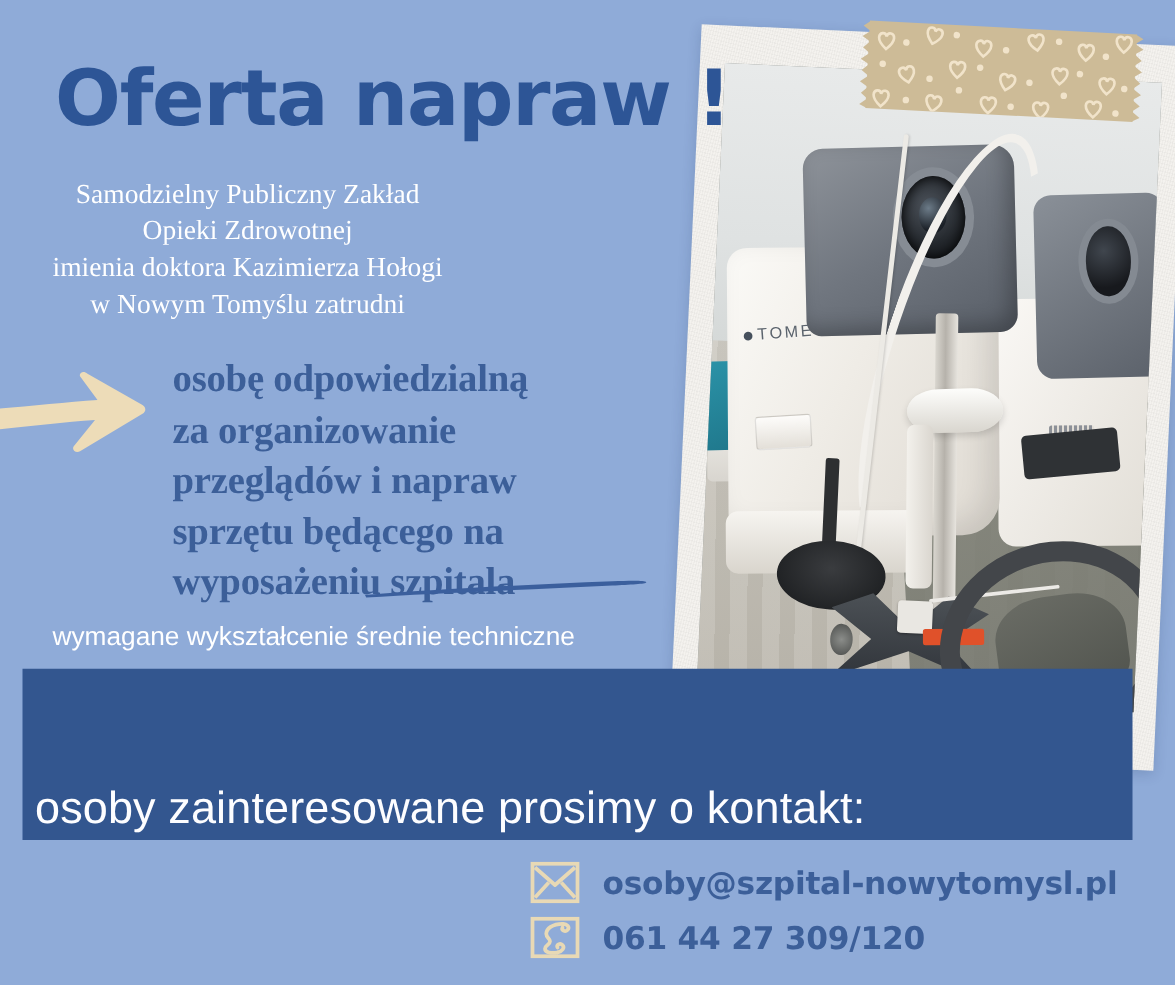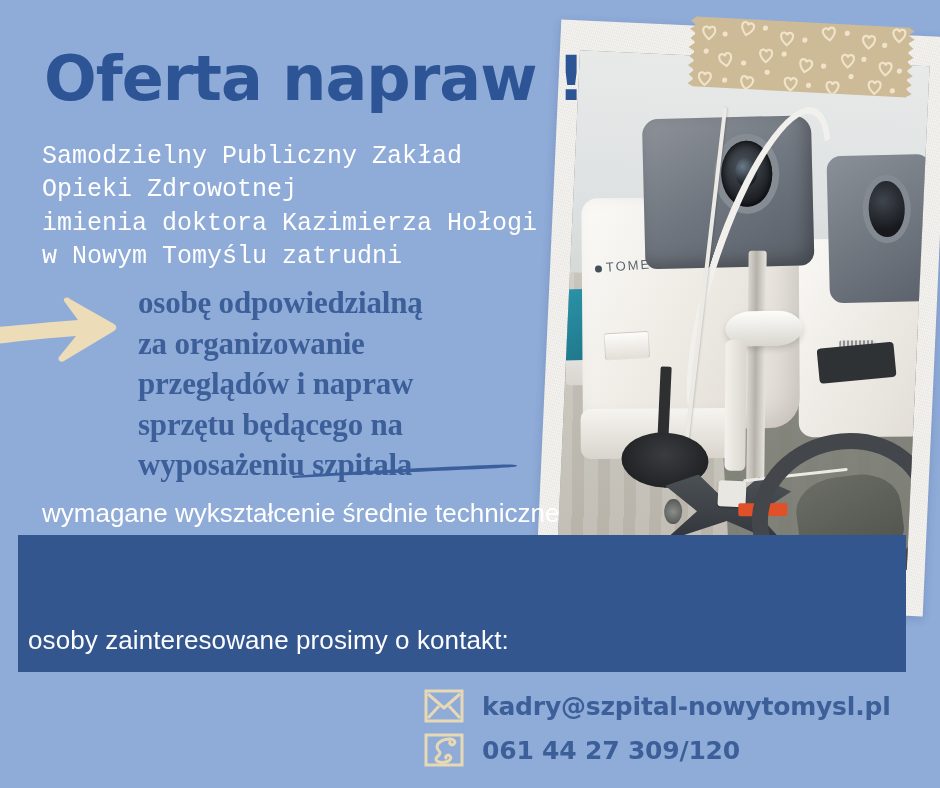--- a/index.html
+++ b/index.html
@@ -154,48 +154,48 @@
   .title{
     position:absolute;left:44px;top:48px;
     font-size:62px;font-weight:bold;
     letter-spacing:-1px;
     line-height:1;
     font-family:"DejaVu Sans","Liberation Sans",sans-serif;
     z-index:5;
   }
   .subtitle{
     position:absolute;left:42px;top:140px;
-    font-size:25px;line-height:1.33;
+    font-size:22px;line-height:1.33;
     color:#ffffff;
-    font-family:Liberation Mono, monospace;
-    z-index:5;white-space:pre-line;
+    font-family:Liberation Serif, serif;
+    z-index:5;white-space:pre-line;text-align:center;
   }
   .arrow{
     position:absolute;left:-8px;top:288px;width:130px;height:78px;z-index:5;
   }
   .headline{
     position:absolute;left:138px;top:283px;width:400px;
     font-size:31px;font-weight:bold;line-height:1.31;
     font-family:Liberation Serif, serif;
     z-index:5;white-space:pre-line;letter-spacing:-.2px;
   }
   .brushline{position:absolute;left:290px;top:462px;width:228px;height:18px;z-index:5;}
   .requirement{
     position:absolute;left:42px;top:498px;
-    font-size:26px;color:#ffffff;
+    font-size:21px;color:#ffffff;
     font-family:"Liberation Sans",sans-serif;z-index:5;
   }
 
   .blue-bar{
     position:absolute;left:18px;top:535px;width:888px;height:137px;
     background:#33568f;z-index:4;
   }
   .contact-line{
     position:absolute;left:28px;top:625px;
-    font-size:26px;color:#fdfdff;letter-spacing:.1px;
+    font-size:36px;color:#fdfdff;letter-spacing:.1px;
     font-family:"Liberation Sans",sans-serif;z-index:6;
   }
 
   .contacts{position:absolute;left:424px;top:684px;z-index:6;}
   .crow{display:flex;align-items:center;height:44px;}
   .cicon{width:40px;height:34px;margin-right:18px;flex:0 0 auto;}
   .ctext{font-size:25px;font-weight:bold;letter-spacing:-.2px;
          font-family:"DejaVu Sans","Liberation Sans",sans-serif;}
 </style>
 </head>
@@ -331,21 +331,21 @@
 
   <div class="contacts">
     <div class="crow">
       <span class="cicon">
         <svg viewBox="0 0 40 34" width="40" height="34">
           <rect x="2" y="2" width="36" height="30" fill="none" stroke="#e8d9b5" stroke-width="3"></rect>
           <path d="M4,5 L20,19 L36,5" fill="none" stroke="#e8d9b5" stroke-width="3" stroke-linejoin="round"></path>
           <path d="M4,29 L15,17 M36,29 L25,17" fill="none" stroke="#e8d9b5" stroke-width="3"></path>
         </svg>
       </span>
-      <span class="ctext" style="color:#3c5f99">kadry@szpital-nowytomysl.pl</span>
+      <span class="ctext" style="color:#3c5f99">osoby@szpital-nowytomysl.pl</span>
     </div>
     <div class="crow">
       <span class="cicon">
         <svg viewBox="0 0 40 34" width="40" height="34">
           <rect x="2" y="2" width="36" height="30" fill="none" stroke="#e8d9b5" stroke-width="3"></rect>
           <path d="M26,6 C18,6 13,10 13,14 C13,17 16,18 16,20 C16,23 12,23 12,26 C12,29 17,30 22,29" fill="none" stroke="#e8d9b5" stroke-width="3" stroke-linecap="round"></path>
           <path d="M26,6 C30,6 32,9 30,11 C28,13 25,11 26,9" fill="none" stroke="#e8d9b5" stroke-width="3" stroke-linecap="round"></path>
           <path d="M22,29 C26,28 28,25 26,23 C24,21 21,23 22,25" fill="none" stroke="#e8d9b5" stroke-width="3" stroke-linecap="round"></path>
         </svg>
       </span>

